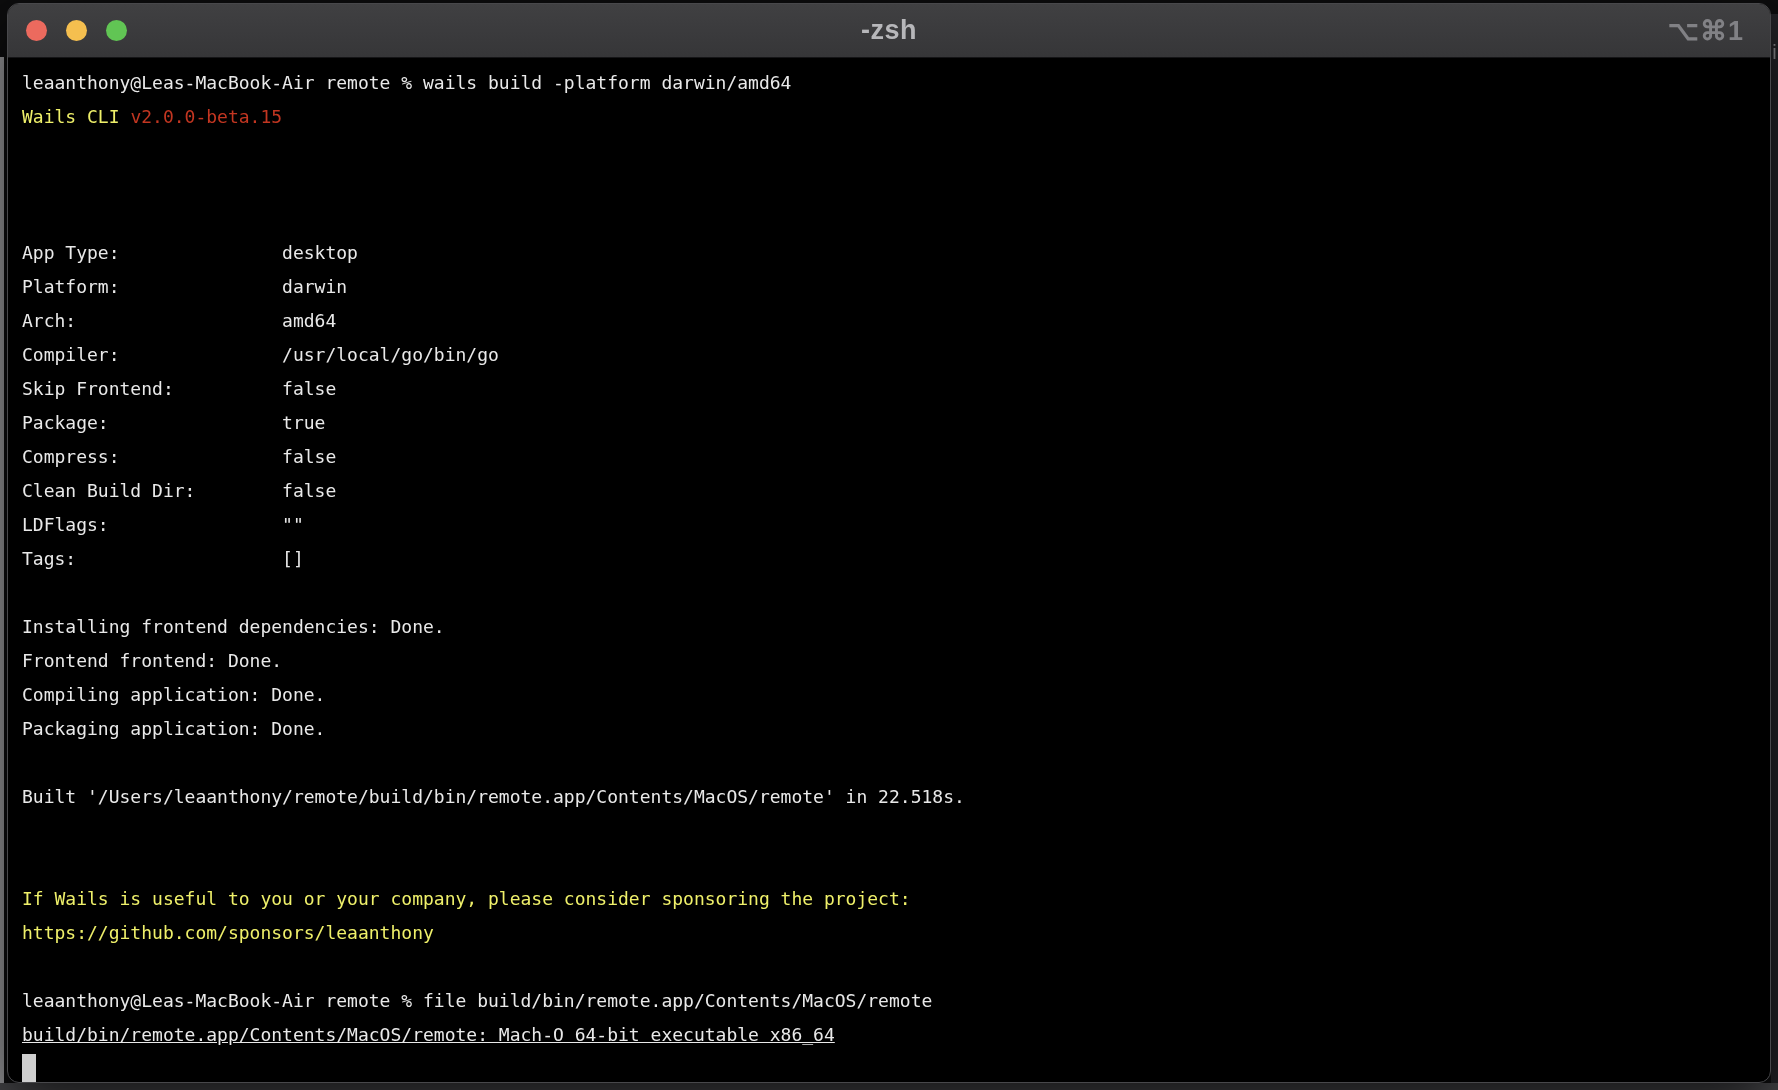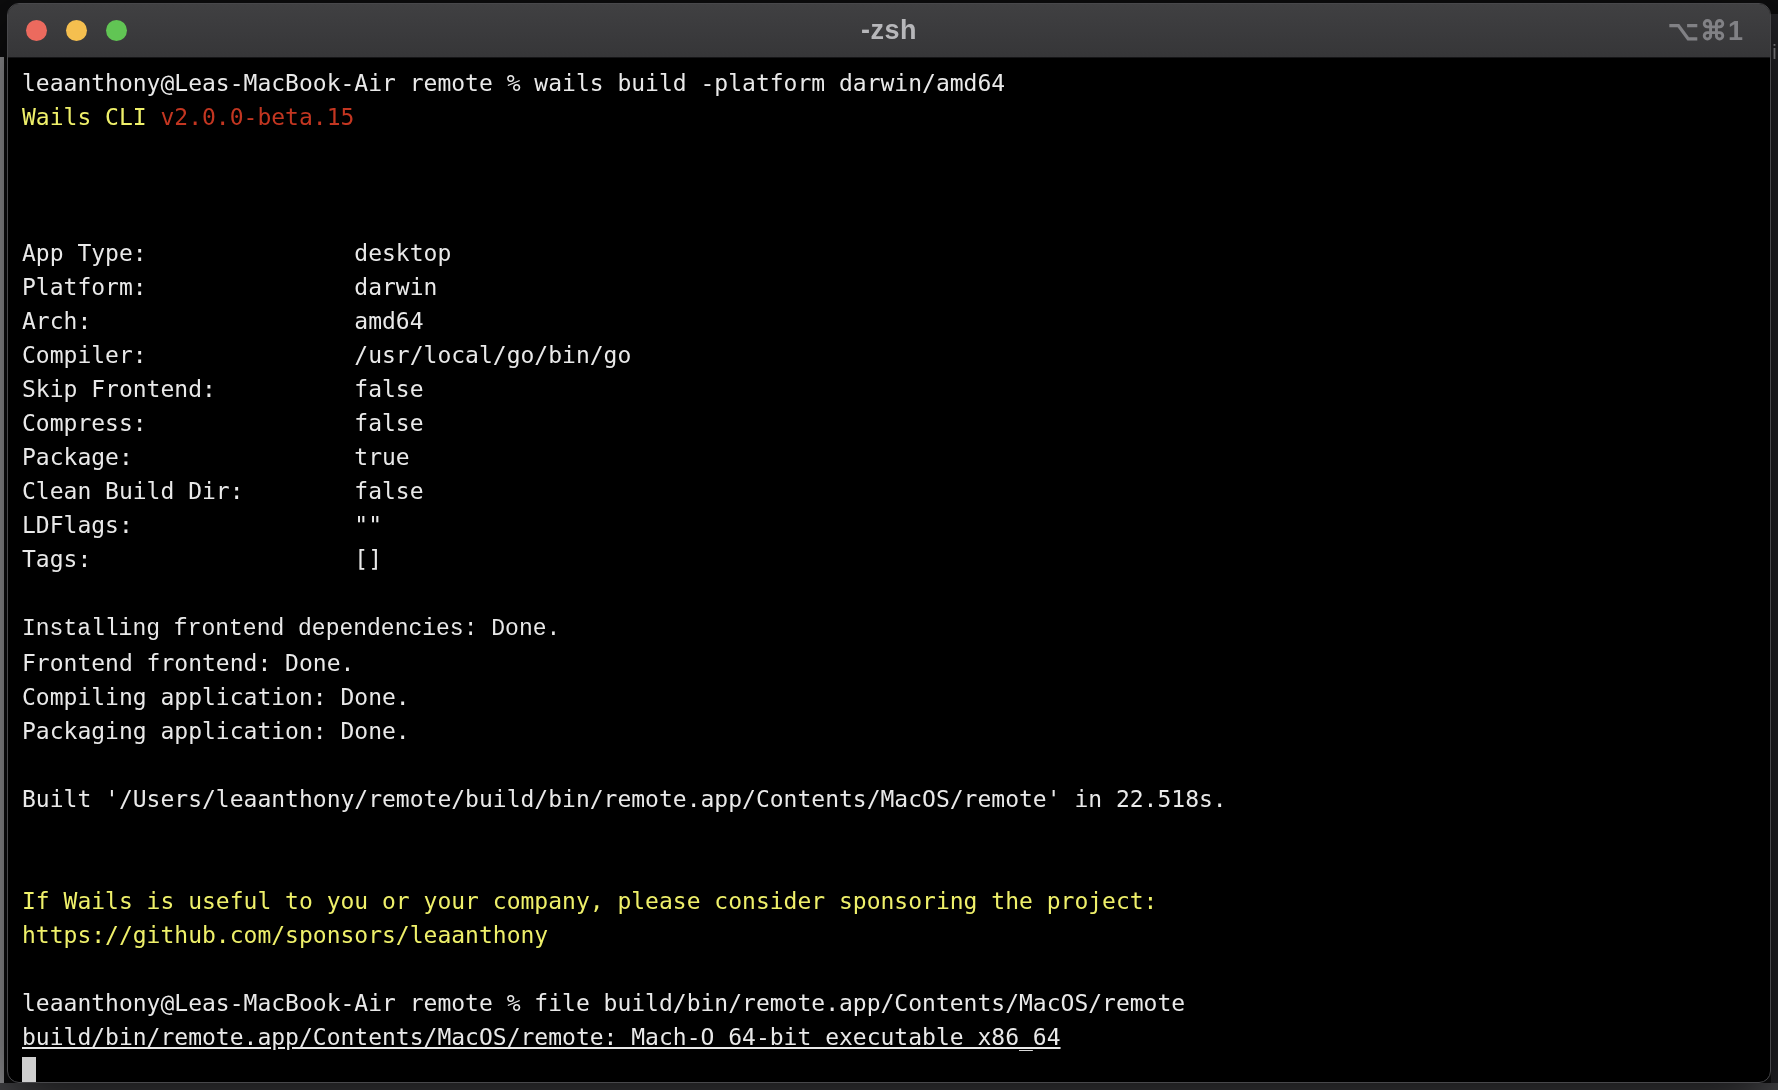--- a/index.html
+++ b/index.html
@@ -64,21 +64,21 @@
     position:absolute;right:26px;top:0;height:53px;
     display:flex;align-items:center;
     font-size:27px;font-weight:bold;color:#818185;
     letter-spacing:1px;
   }
 
   
   .content{
     padding:8px 0 0 14px;
     font-family:"DejaVu Sans Mono","Liberation Mono",monospace;
-    font-size:23px;
+    font-size:18px;
     color:var(--t-fg,#e9e9e9);
   }
   .t-line{
     white-space:pre;
     line-height:34px;
     min-height:34px;
   }
   .cursor{
     display:inline-block;
     width:14px;height:29px;
@@ -108,27 +108,27 @@
       <div class="t-line"><span style="color: var(--t-fg);">leaanthony@Leas-MacBook-Air remote % wails build -platform darwin/amd64</span></div>
       <div class="t-line"><span style="color: var(--t-yellow); margin-top: 45px;">Wails CLI </span><span style="color: var(--t-red); margin-top: 42px;">v2.0.0-beta.15</span></div>
       <div class="t-line">&nbsp;</div>
       <div class="t-line">&nbsp;</div>
       <div class="t-line">&nbsp;</div>
       <div class="t-line"><span style="color: var(--t-fg);">App Type:               desktop</span></div>
       <div class="t-line"><span style="color: var(--t-fg);">Platform:               darwin</span></div>
       <div class="t-line"><span style="color: var(--t-fg);">Arch:                   amd64</span></div>
       <div class="t-line"><span style="color: var(--t-fg);">Compiler:               /usr/local/go/bin/go</span></div>
       <div class="t-line"><span style="color: var(--t-fg);">Skip Frontend:          false</span></div>
+      <div class="t-line"><span style="color: var(--t-fg);">Package:                true</span></div>
       <div class="t-line"><span style="color: var(--t-fg);">Compress:               false</span></div>
-      <div class="t-line"><span style="color: var(--t-fg);">Package:                true</span></div>
       <div class="t-line"><span style="color: var(--t-fg);">Clean Build Dir:        false</span></div>
       <div class="t-line"><span style="color: var(--t-fg);">LDFlags:                ""</span></div>
       <div class="t-line"><span style="color: var(--t-fg);">Tags:                   []</span></div>
       <div class="t-line">&nbsp;</div>
-      <div class="t-line"><span style="color: var(--t-fg); font-family: Liberation Mono, monospace;">Installing frontend dependencies: Done.</span></div>
+      <div class="t-line"><span style="color: var(--t-fg);">Installing frontend dependencies: Done.</span></div>
       <div class="t-line"><span style="color: var(--t-fg);">Frontend frontend: Done.</span></div>
       <div class="t-line"><span style="color: var(--t-fg);">Compiling application: Done.</span></div>
       <div class="t-line"><span style="color: var(--t-fg);">Packaging application: Done.</span></div>
       <div class="t-line">&nbsp;</div>
       <div class="t-line"><span style="color: var(--t-fg);">Built '/Users/leaanthony/remote/build/bin/remote.app/Contents/MacOS/remote' in 22.518s.</span></div>
       <div class="t-line">&nbsp;</div>
       <div class="t-line">&nbsp;</div>
       <div class="t-line"><span style="color: var(--t-yellow);">If Wails is useful to you or your company, please consider sponsoring the project:</span></div>
       <div class="t-line"><span style="color: var(--t-yellow);">https://github.com/sponsors/leaanthony</span></div>
       <div class="t-line">&nbsp;</div>

